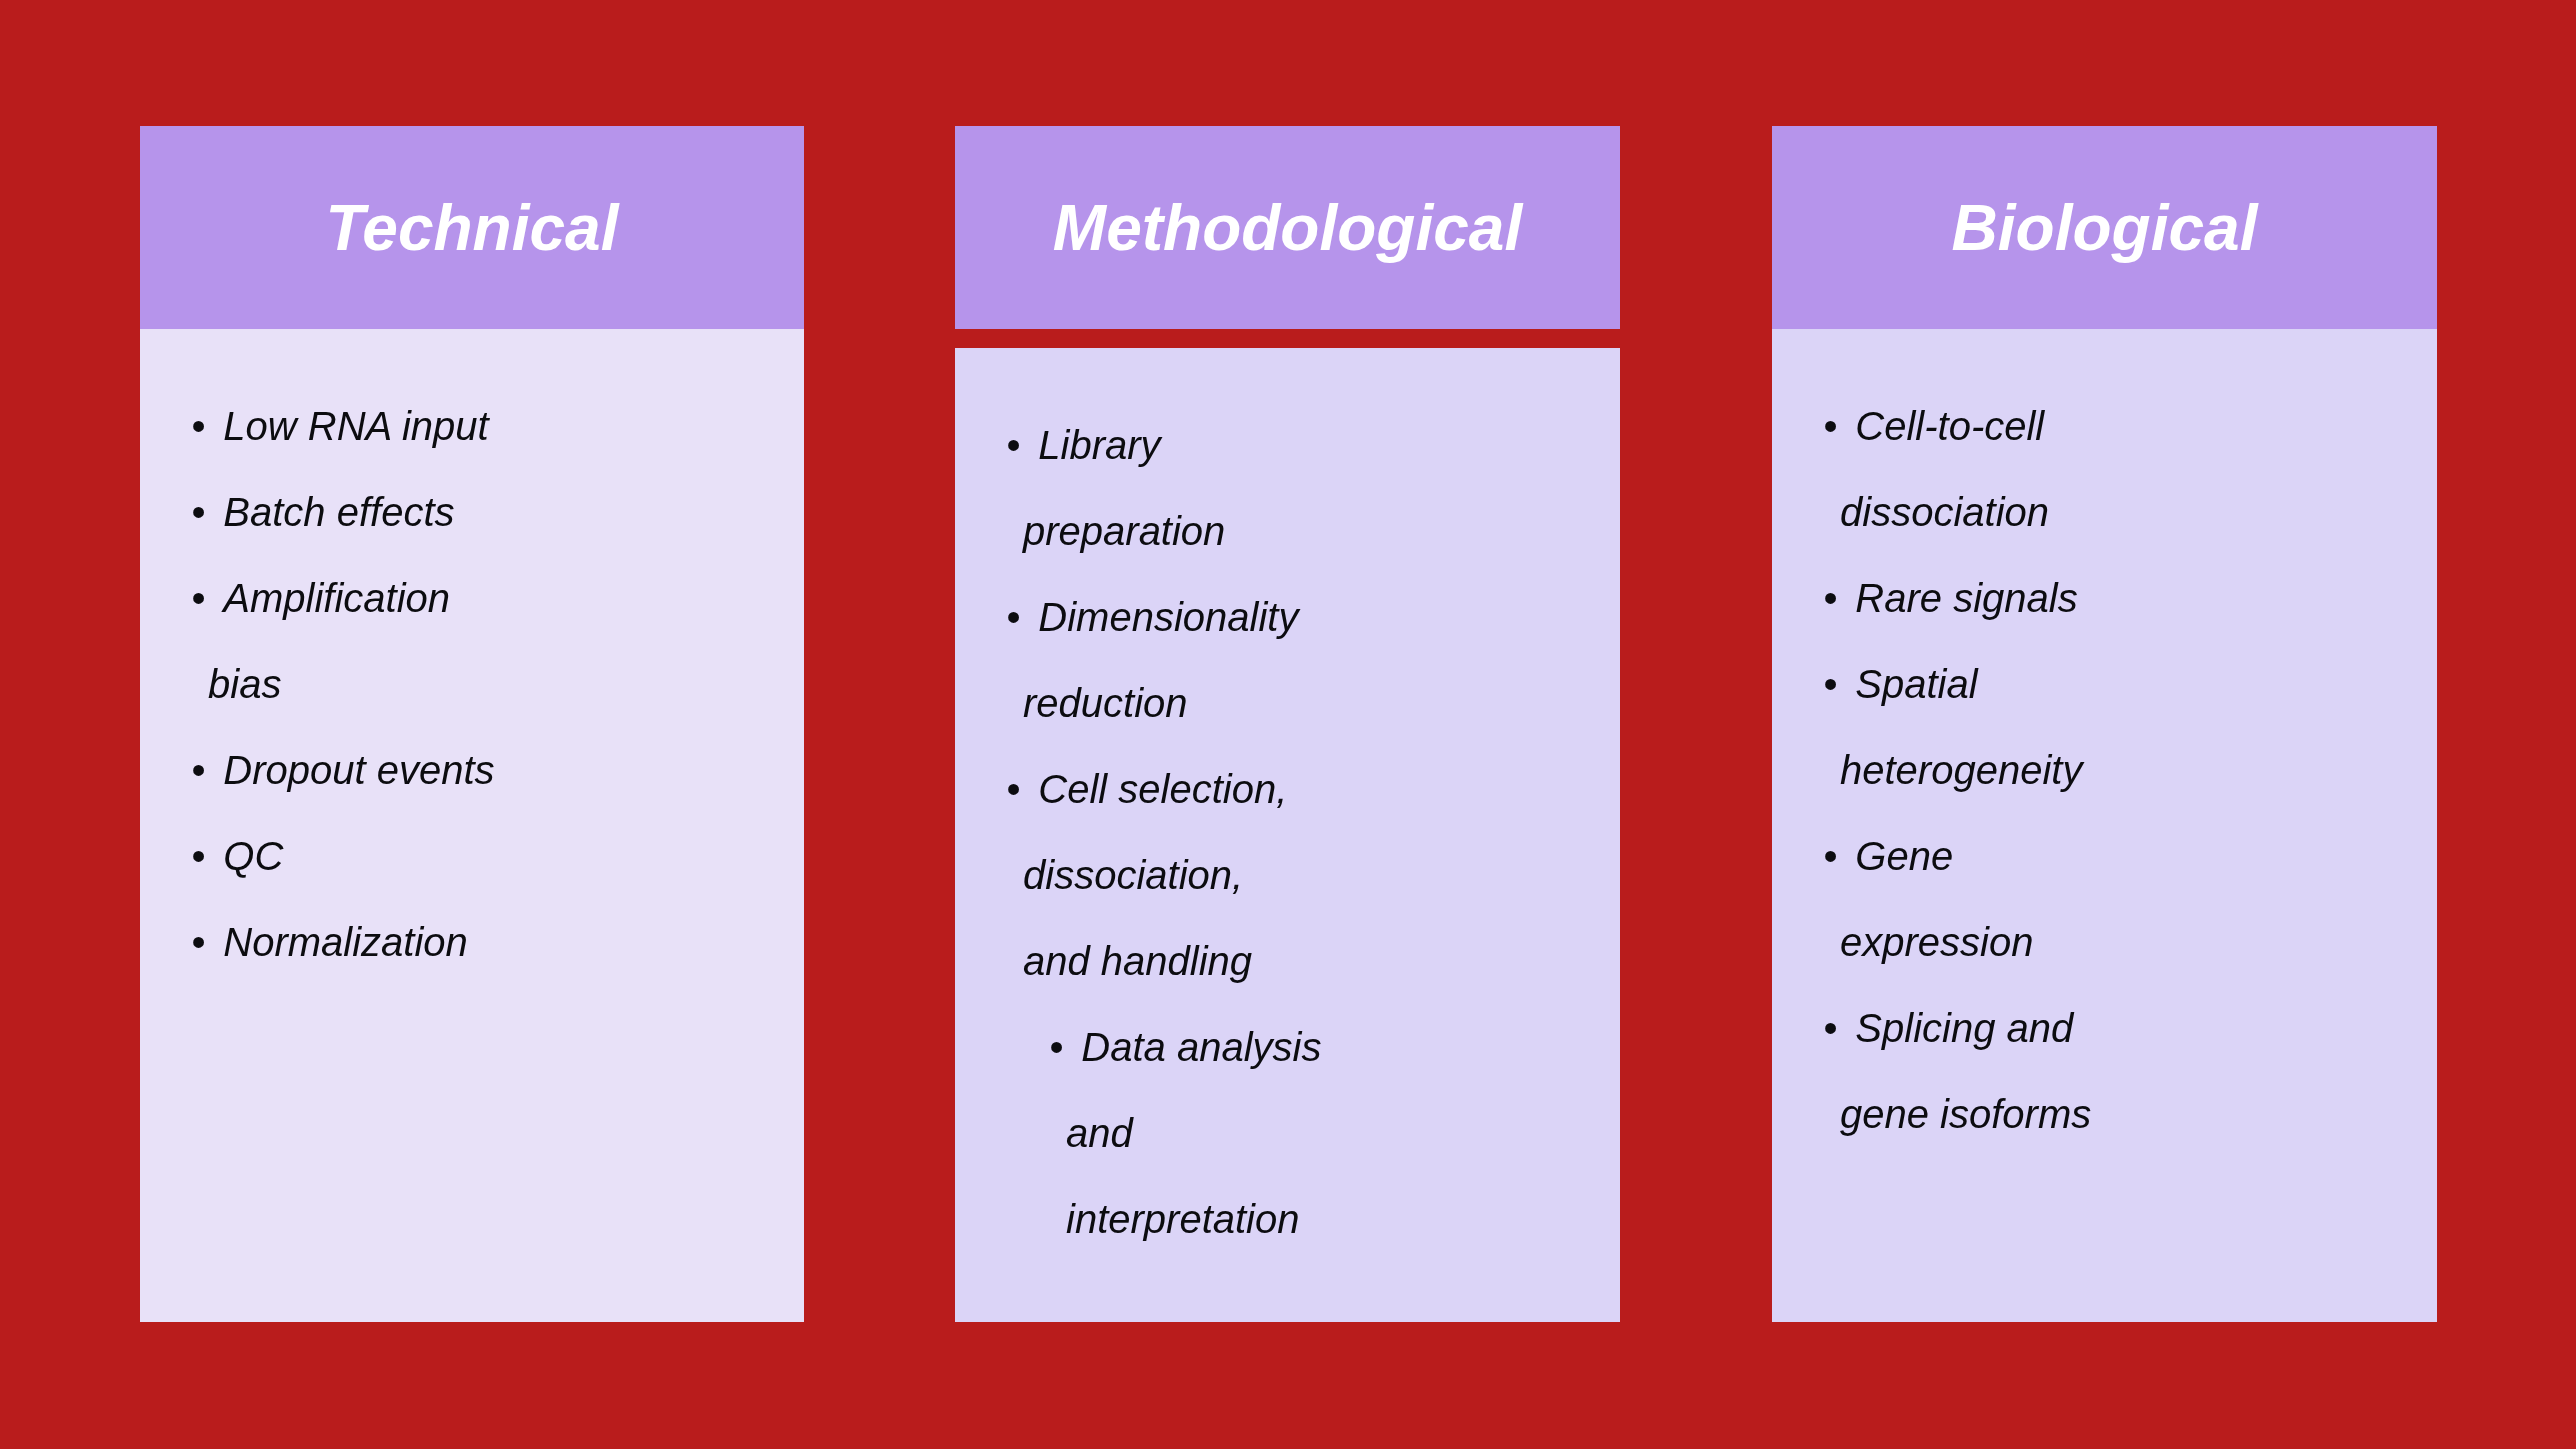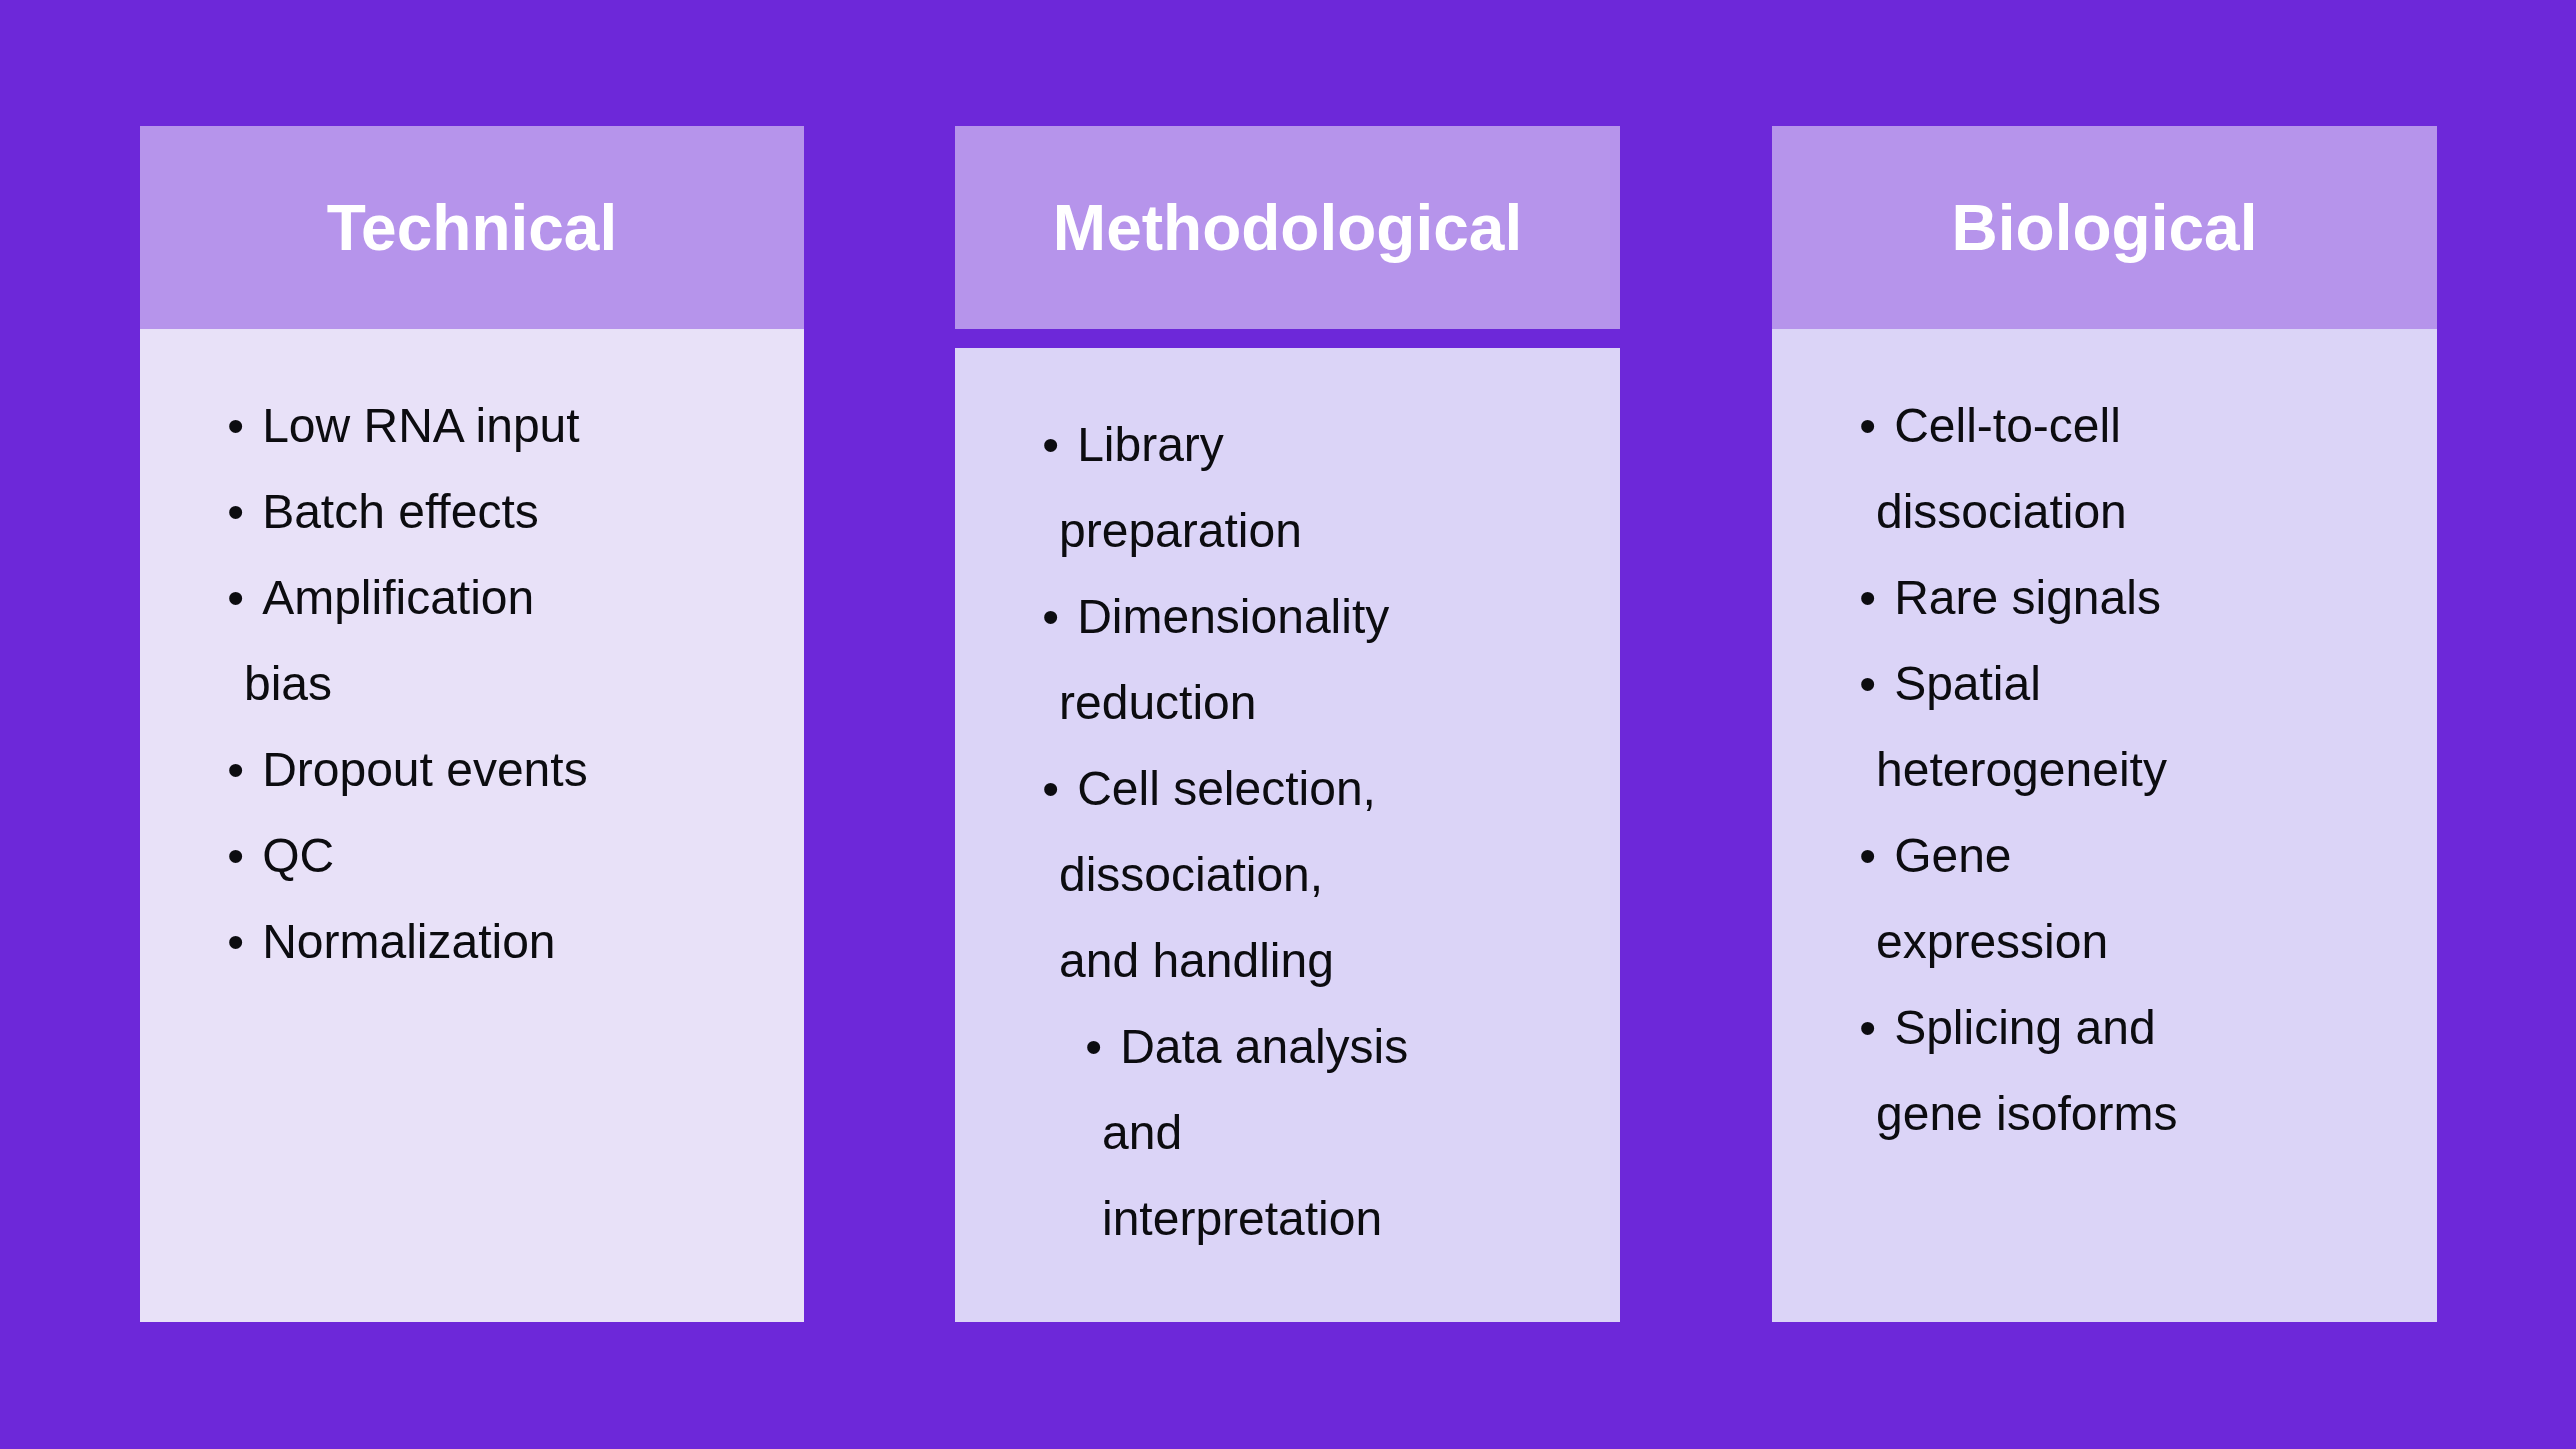--- a/index.html
+++ b/index.html
@@ -10,21 +10,22 @@
     width: 2576px;
     height: 1449px;
     background: #ffffff;
     font-family: "Liberation Sans", "DejaVu Sans", sans-serif;
     overflow: hidden;
   }
   .canvas {
     position: relative;
     width: 2576px;
     height: 1449px;
-    background: #6d28d9;
+    background: #b91c1c;
+    font-style: italic;
   }
   .card {
     position: absolute;
     top: 126px;
     height: 1196px;
     display: flex;
     flex-direction: column;
   }
   .card-0 { left: 140px;  width: 664px; }
   .card-1 { left: 955px; width: 665px; gap: 19px; }
@@ -48,24 +49,24 @@
     background: var(--bg, #dbd4f7);
     padding-top: 54px;
     box-sizing: border-box;
   }
   ul.challenge-list {
     list-style: none;
     margin: 0;
     padding: 0;
   }
   ul.challenge-list li {
-    font-size: 48px;
+    font-size: 40px;
     line-height: 86px;
     color: #0c0c10;
-    padding-left: 104px;
+    padding-left: 68px;
     text-indent: -16.7px;
   }
   .bullet {
     margin-right: 18px;
   }
   .item-text {
     white-space: pre-line;
   }
 </style>
 </head>

